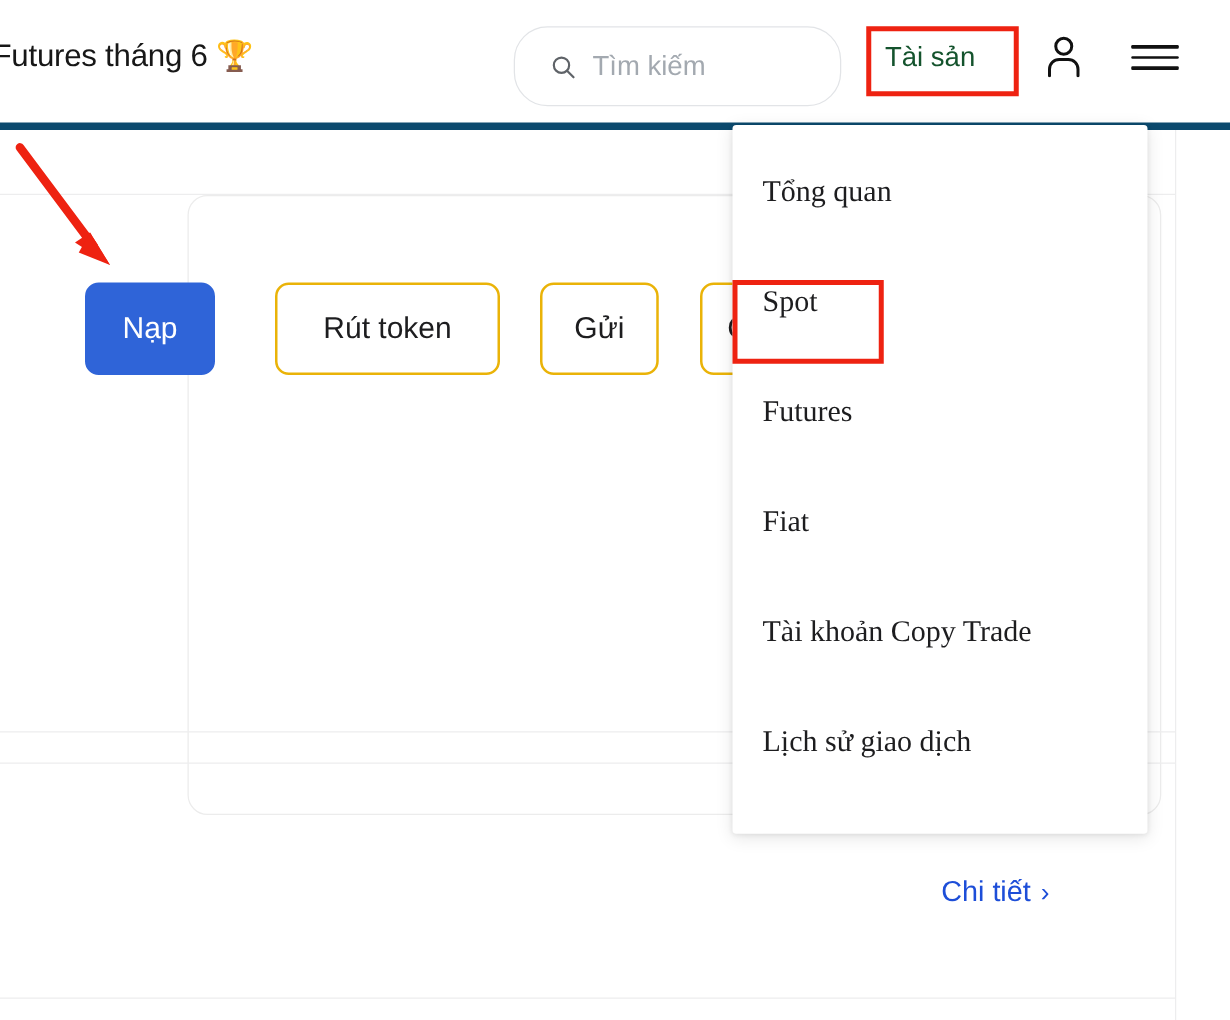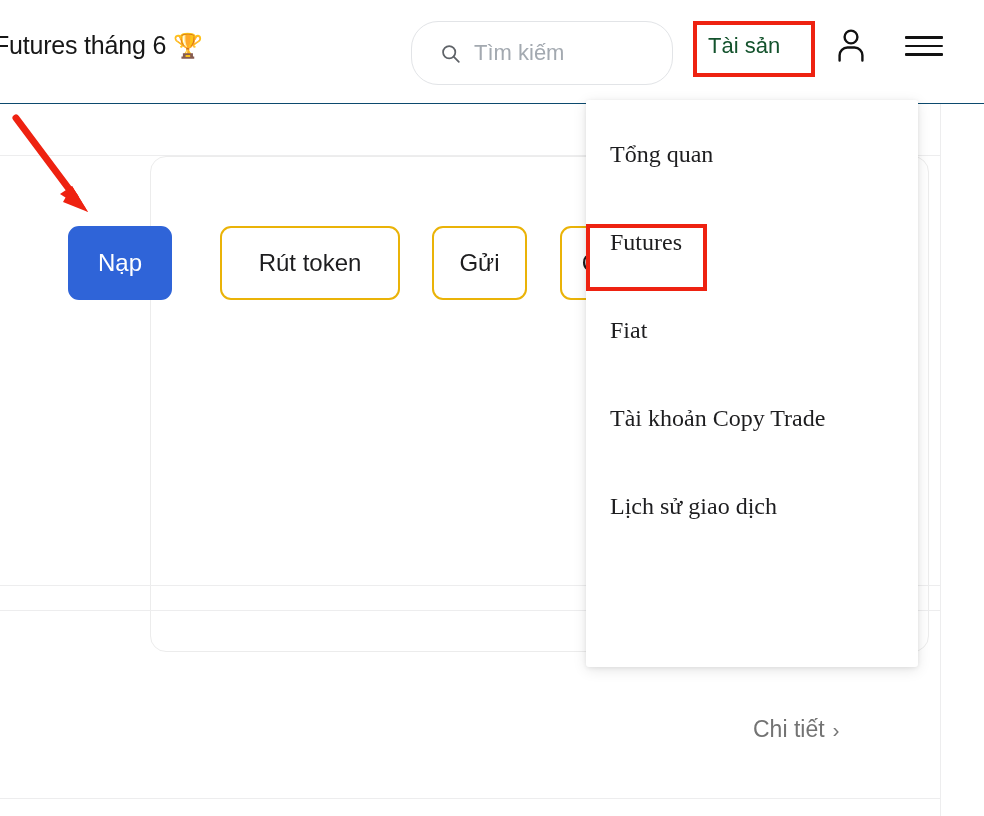--- a/index.html
+++ b/index.html
@@ -17,21 +17,21 @@
     position: relative;
     -webkit-font-smoothing: antialiased;
   }
 
   
   #header {
     position: absolute;
     left: 0; top: 0;
     width: 984px; height: 104px;
     background: #ffffff;
-    border-bottom: 1px solid #0c4a6e;
+    border-bottom: 6px solid #0c4a6e;
   }
 
   #page-title {
     position: absolute;
     left: -6px; top: 31px;
     font-size: 25px;
     font-weight: 400;
     letter-spacing: -0.2px;
     color: #171717;
     white-space: nowrap;
@@ -178,23 +178,23 @@
   #arrow-annotation {
     position: absolute;
     left: 0px; top: 108px;
     width: 130px; height: 130px;
     pointer-events: none;
   }
 
   
   #details-link {
     position: absolute;
-    left: 753px; top: 716px;
+    left: 753px; top: 700px;
     font-size: 23px;
-    color: #737373;
+    color: #1d4ed8;
     cursor: pointer;
     white-space: nowrap;
   }
   #details-link .chev { margin-left: 8px; font-size: 21px; }
 
   
   #assets-dropdown {
     position: absolute;
     left: 586px; top: 100px;
     width: 332px; height: 567px;
@@ -278,19 +278,20 @@
 
 <div id="details-link">
   <span>Chi tiết</span><span class="chev">›</span>
 </div>
 
 <div class="divider" id="divider-bottom"></div>
 <div id="vertical-edge"></div>
 
 <div id="assets-dropdown">
   <div class="menu-item">Tổng quan</div>
+  <div class="menu-item">Spot</div>
   <div class="menu-item">Futures</div>
   <div class="menu-item">Fiat</div>
   <div class="menu-item">Tài khoản Copy Trade</div>
   <div class="menu-item">Lịch sử giao dịch</div>
 </div>
 
 <div id="spot-highlight"></div>
 
 </body></html>

